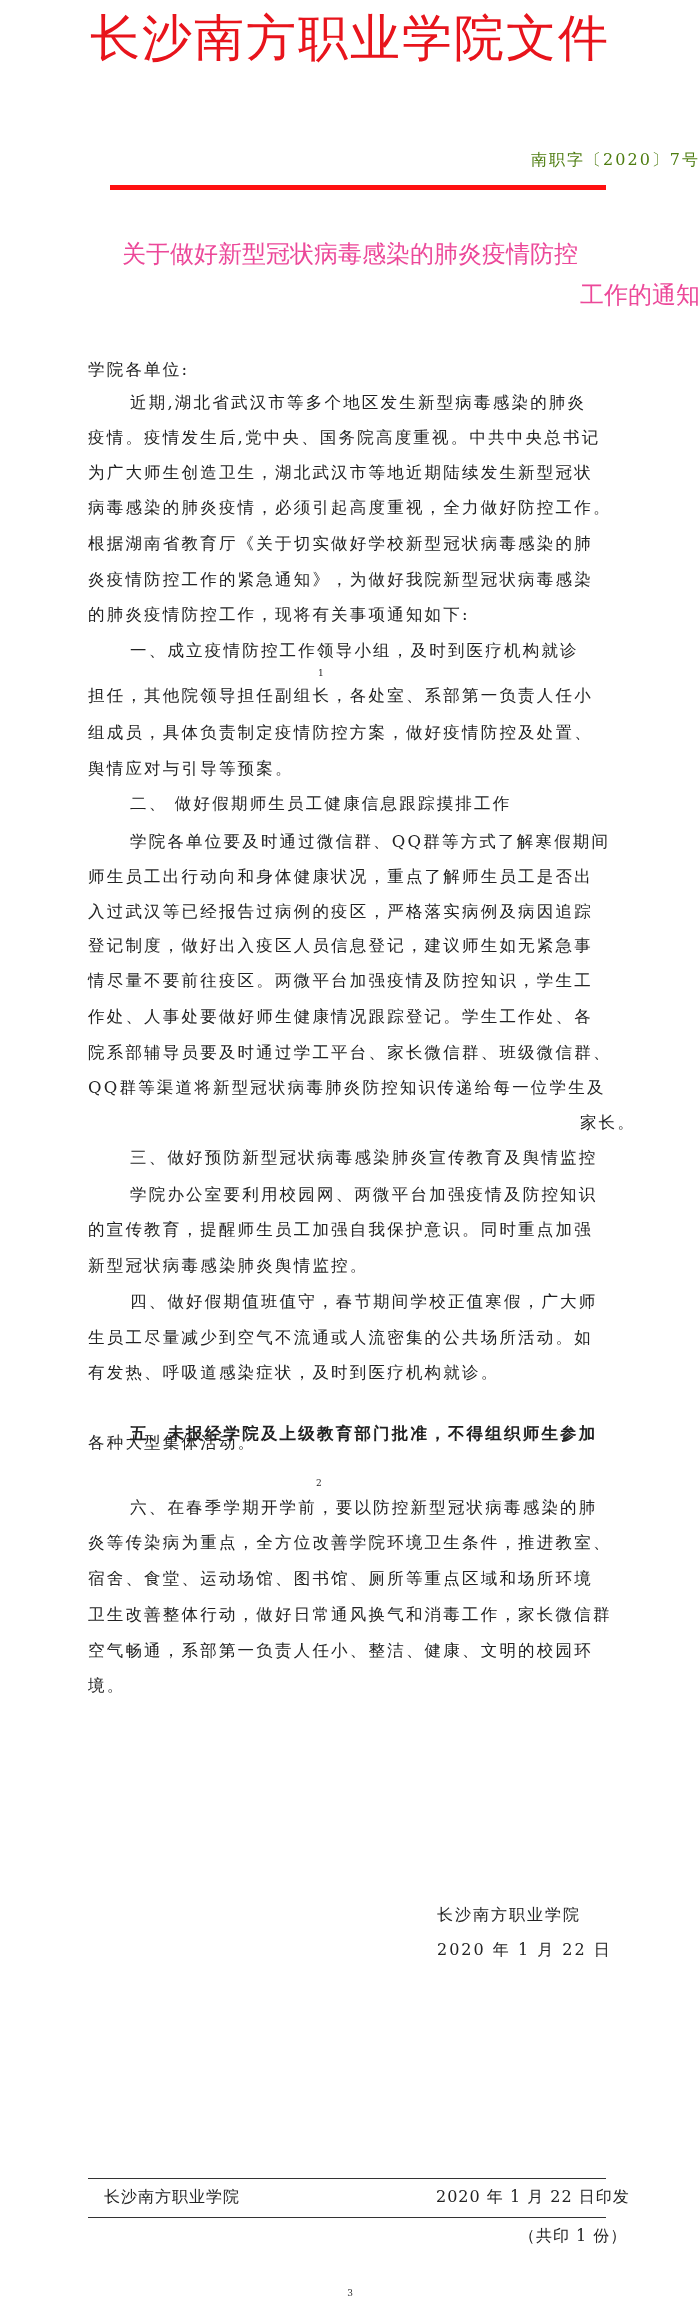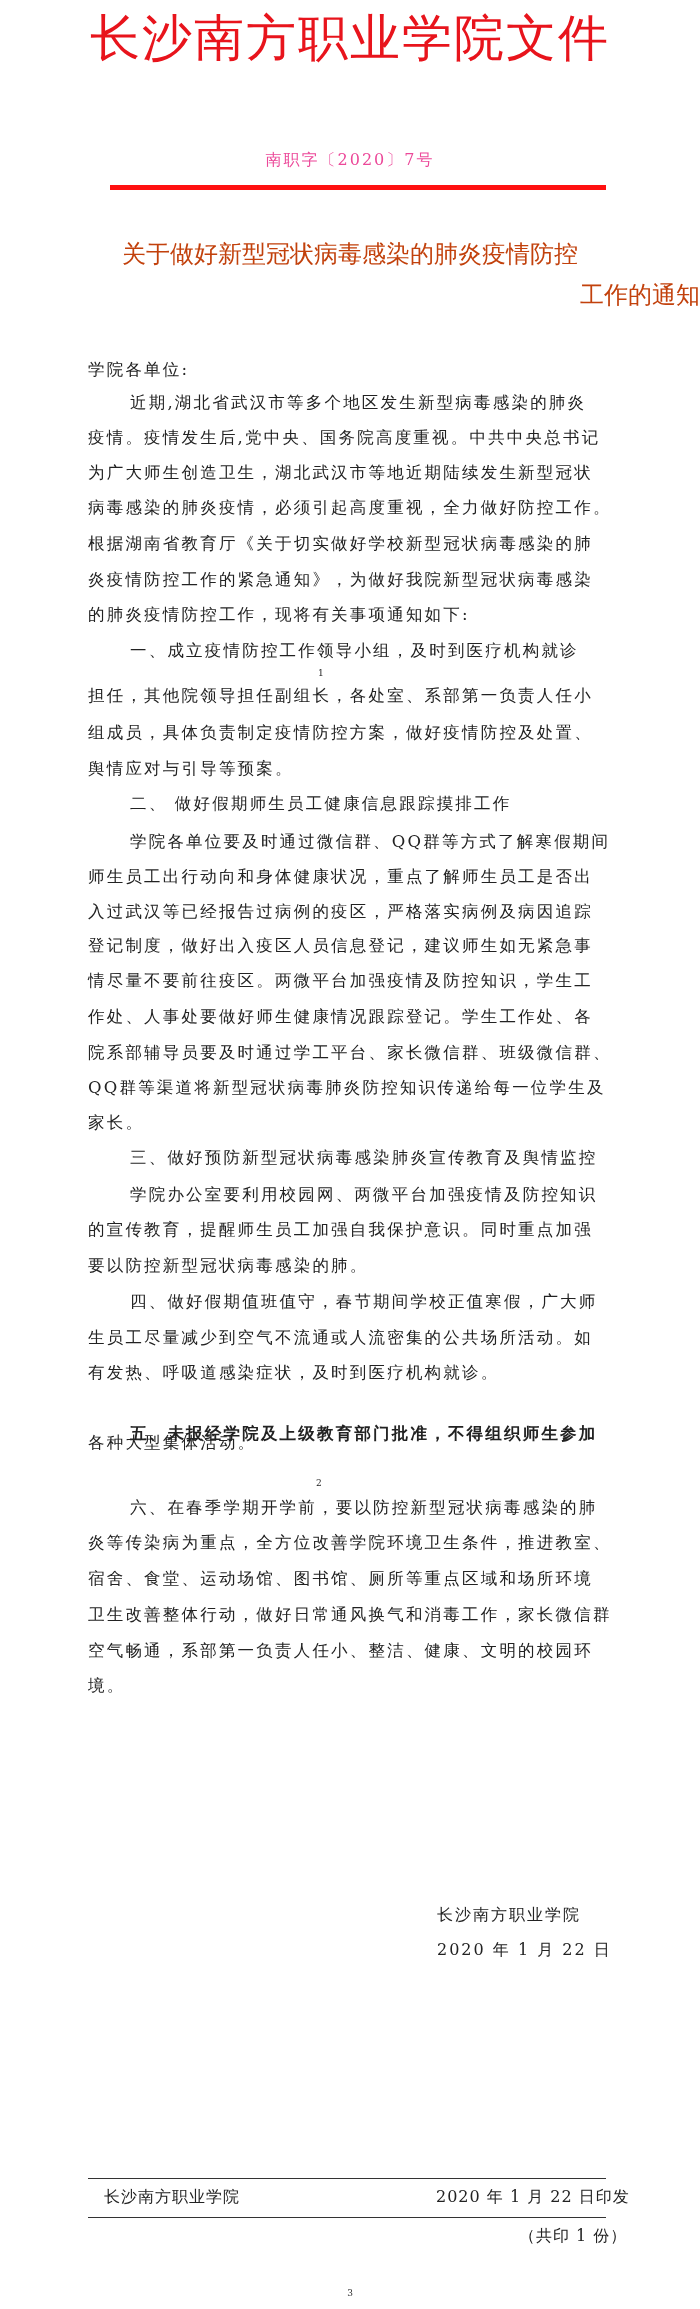--- a/index.html
+++ b/index.html
@@ -2,23 +2,23 @@
 <html><head>
 <meta charset="utf-8">
 <style>
   html, body { margin: 0; padding: 0; background: #ffffff; }
   body { width: 700px; height: 2309px; position: relative; overflow: hidden;
          font-family: "DejaVu Serif", "Liberation Serif", serif; color: #1a1a1a; }
   .abs { position: absolute; white-space: nowrap; }
   .red-header { left: 0; width: 700px; top: 8px; text-align: center; color: #e8141c;
                 font-size: 50px; letter-spacing: 2px; line-height: 60px;
                 font-family: "DejaVu Serif", "Liberation Serif", serif; font-weight: normal; }
-  .docno { left: 0; width: 700px; top: 150px; text-align: center; font-size: 16px; letter-spacing: 2px; color: #ec4899; }
+  .docno { left: 0; width: 700px; top: 150px; text-align: right; font-size: 16px; letter-spacing: 2px; color: #4d7c0f; }
   .red-rule { left: 110px; width: 496px; top: 185px; height: 5px; background: #ff1010; }
-  .title { left: 0; width: 700px; text-align: center; font-size: 24px; color: #c2410c; letter-spacing: 0px; }
+  .title { left: 0; width: 700px; text-align: center; font-size: 24px; color: #ec4899; letter-spacing: 0px; }
   .line { left: 88px; width: 548px; font-size: 16.5px; letter-spacing: 2.2px; color: #222; line-height: 22px; }
   .indent { left: 130px; width: 506px; }
   .sup { position: absolute; font-size: 9px; color: #222; }
   .sign { font-size: 16px; letter-spacing: 2px; color: #222; }
   .rule { left: 88px; width: 518px; height: 1px; background: #333; }
   .footer-text { font-size: 16px; color: #222; letter-spacing: 1px; }
   .pageno { left: 0; width: 700px; text-align: center; font-size: 9px; color: #333; }
 </style>
 </head>
 <body>
@@ -48,26 +48,26 @@
 
 <div class="abs line indent" style="top:793px;">二、 做好假期师生员工健康信息跟踪摸排工作</div>
 <div class="abs line indent" style="top:831px;">学院各单位要及时通过微信群、QQ群等方式了解寒假期间</div>
 <div class="abs line" style="top:866px;">师生员工出行动向和身体健康状况，重点了解师生员工是否出</div>
 <div class="abs line" style="top:901px;">入过武汉等已经报告过病例的疫区，严格落实病例及病因追踪</div>
 <div class="abs line" style="top:935px;">登记制度，做好出入疫区人员信息登记，建议师生如无紧急事</div>
 <div class="abs line" style="top:970px;">情尽量不要前往疫区。两微平台加强疫情及防控知识，学生工</div>
 <div class="abs line" style="top:1006px;">作处、人事处要做好师生健康情况跟踪登记。学生工作处、各</div>
 <div class="abs line" style="top:1042px;">院系部辅导员要及时通过学工平台、家长微信群、班级微信群、</div>
 <div class="abs line" style="top:1077px;">QQ群等渠道将新型冠状病毒肺炎防控知识传递给每一位学生及</div>
-<div class="abs line" style="top:1112px;">家长。</div>
+<div class="abs line" style="top:1112px;text-align:right;">家长。</div>
 
 <div class="abs line indent" style="top:1147px;">三、做好预防新型冠状病毒感染肺炎宣传教育及舆情监控</div>
 <div class="abs line indent" style="top:1184px;">学院办公室要利用校园网、两微平台加强疫情及防控知识</div>
 <div class="abs line" style="top:1219px;">的宣传教育，提醒师生员工加强自我保护意识。同时重点加强</div>
-<div class="abs line" style="top:1255px;">要以防控新型冠状病毒感染的肺。</div>
+<div class="abs line" style="top:1255px;">新型冠状病毒感染肺炎舆情监控。</div>
 
 <div class="abs line indent" style="top:1291px;">四、做好假期值班值守，春节期间学校正值寒假，广大师</div>
 <div class="abs line" style="top:1327px;">生员工尽量减少到空气不流通或人流密集的公共场所活动。如</div>
 <div class="abs line" style="top:1362px;">有发热、呼吸道感染症状，及时到医疗机构就诊。</div>
 
 <div class="abs line indent" style="top:1423px;font-weight:bold;">五、未报经学院及上级教育部门批准，不得组织师生参加</div>
 <div class="abs line" style="top:1432px;">各种大型集体活动。</div>
 
 <span class="sup" style="left:316px; top:1478px;">2</span>
 <div class="abs line indent" style="top:1497px;">六、在春季学期开学前，要以防控新型冠状病毒感染的肺</div>

